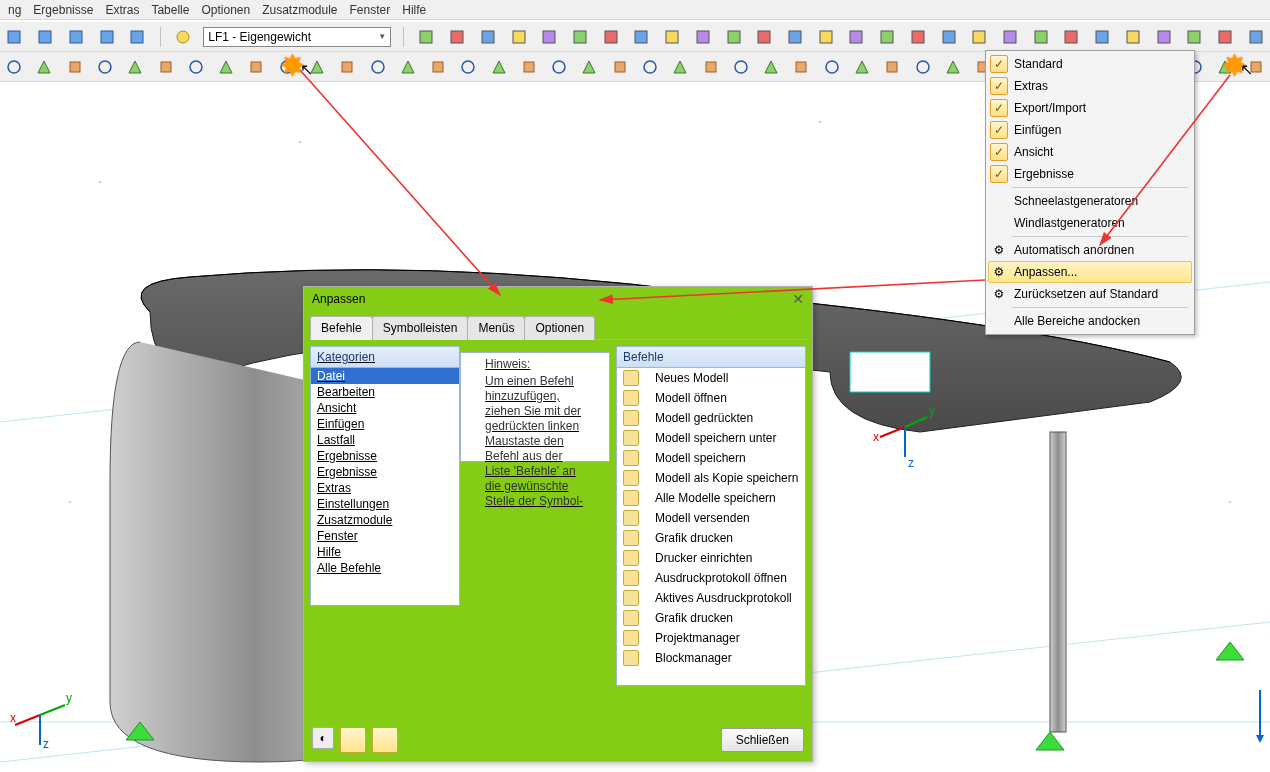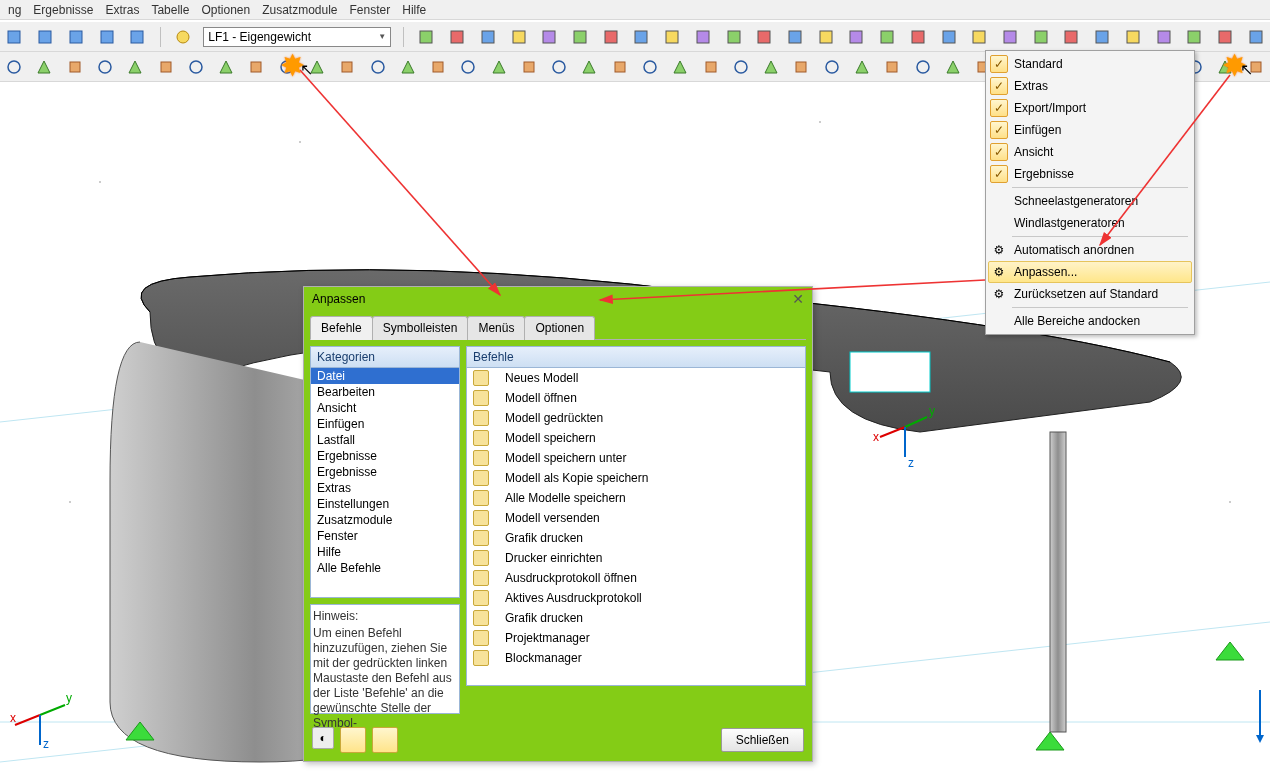--- a/index.html
+++ b/index.html
@@ -43,22 +43,22 @@
 .panel-head { background:linear-gradient(#e6effb,#cddff3); padding:3px 6px; color:#1a3e6e; border-bottom:1px solid #9bb6d6;}
 .cat-panel { width:150px; height:260px;}
 .cat-list { overflow:auto; flex:1;}
 .cat-list div { padding:1px 6px; }
 .cat-list div.sel { background:#2f6fd0; color:#fff; }
 .cmd-panel { flex:1; height:340px;}
 .cmd-list { overflow-y:scroll; flex:1;}
 .cmd-row { display:flex; align-items:center; gap:16px; padding:2px 6px;}
 .cmd-icn { width:16px; height:16px; background:#f7e29a; border:1px solid #c9a83a; display:inline-block; border-radius:2px;}
 .hint-panel { width:150px; height:110px; margin-top:6px;}
-.hint-panel .body { padding:4px 2px; font-size:11px; color:#333; line-height:1.25;}
-.left-col { display:flex; flex-direction:column;}
+.hint-panel .body { padding:4px 24px; font-size:11px; color:#333; line-height:1.25;}
+.left-col { display:flex; flex-direction:row;text-decoration:underline;}
 .dlg-bottom { position:absolute; left:8px; right:8px; bottom:8px; display:flex; justify-content:space-between; align-items:center;}
 .btn { border:1px solid #9a9a9a; background:linear-gradient(#fdfdfd,#e4e4e4); padding:4px 14px; border-radius:2px;}
 .icon-btn { width:26px; height:26px; border:1px solid #c9a83a; background:linear-gradient(#fff6ce,#ffe48a); border-radius:2px;}
 
 
 .star { position:absolute; color:#ff9a00; font-size:30px; text-shadow:0 0 2px #ff6a00; pointer-events:none;}
 .cursor { position:absolute; font-size:16px; color:#000; pointer-events:none;}
 .arrow-line { stroke:#e33; stroke-width:1.6; fill:none; marker-end:url(#arr);}
 svg.overlay { position:absolute; top:0; left:0; pointer-events:none;}
 
@@ -644,25 +644,25 @@
           <div class="cmd-row">
             <span class="cmd-icn"></span>
             <span>Modell öffnen</span>
           </div>
           <div class="cmd-row">
             <span class="cmd-icn"></span>
             <span>Modell gedrückten</span>
           </div>
           <div class="cmd-row">
             <span class="cmd-icn"></span>
+            <span>Modell speichern unter</span>
+          </div>
+          <div class="cmd-row">
+            <span class="cmd-icn"></span>
             <span>Modell speichern</span>
-          </div>
-          <div class="cmd-row">
-            <span class="cmd-icn"></span>
-            <span>Modell speichern unter</span>
           </div>
           <div class="cmd-row">
             <span class="cmd-icn"></span>
             <span>Modell als Kopie speichern</span>
           </div>
           <div class="cmd-row">
             <span class="cmd-icn"></span>
             <span>Alle Modelle speichern</span>
           </div>
           <div class="cmd-row">

